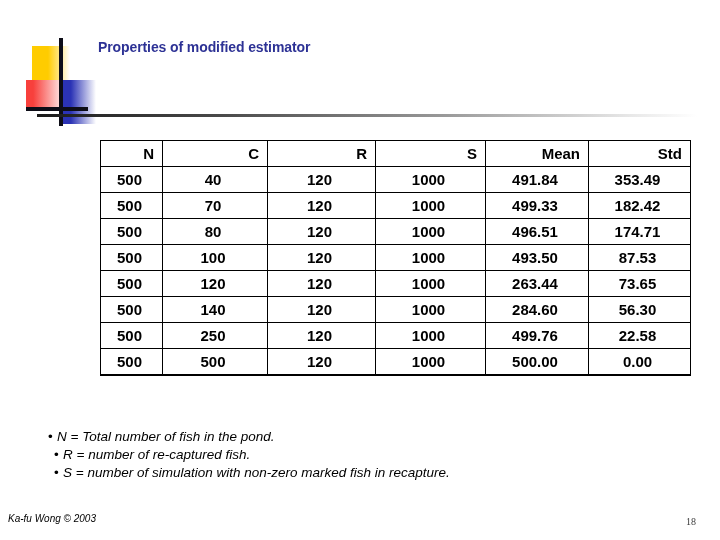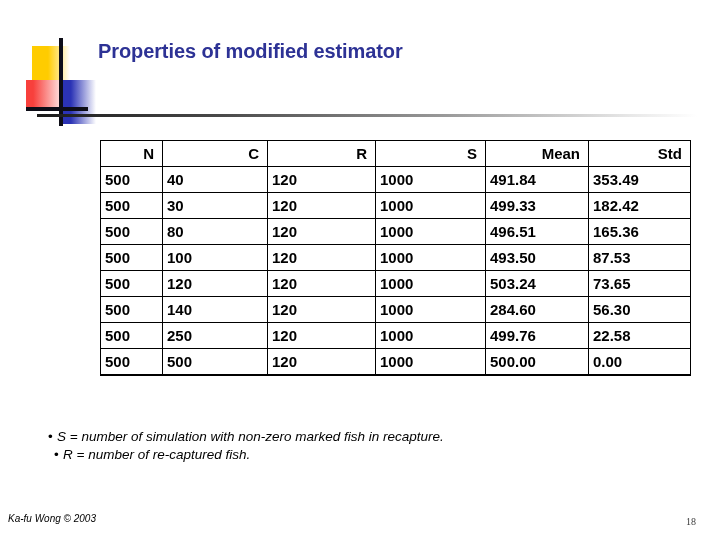--- a/index.html
+++ b/index.html
@@ -69,21 +69,21 @@
     height: 4px;
     background: #0d0d17;
   }
 
   #title-text {
     position: absolute;
     left: 98px;
     top: 38px;
     width: 600px;
     color: #2D3295;
-    font-size: 20px;
+    font-size: 14px;
     font-weight: bold;
     line-height: 1.34;
     letter-spacing: -0.1px;
   }
   #title-text .tline {
     display: block;
     white-space: nowrap;
   }
 
   #title-rule {
@@ -107,21 +107,21 @@
     width: 590px;
     table-layout: fixed;
   }
   table.grid th,
   table.grid td {
     border: 1px solid #000000;
     font-family: "Liberation Sans", sans-serif;
     font-size: 15px;
     font-weight: bold;
     color: #000000;
-    text-align: left;
+    text-align: center;
     padding: 4px 8px 4px 4px;
     height: 23px;
     box-sizing: border-box;
     background: #ffffff;
   }
   table.grid th {
     text-align: right;
   }
   table.grid tr:last-child td {
     border-bottom: 2px solid #000000;
@@ -223,48 +223,48 @@
         <tr>
           <td>500</td>
           <td>40</td>
           <td>120</td>
           <td>1000</td>
           <td>491.84</td>
           <td>353.49</td>
         </tr>
         <tr>
           <td>500</td>
-          <td>30</td>
+          <td>70</td>
           <td>120</td>
           <td>1000</td>
           <td>499.33</td>
           <td>182.42</td>
         </tr>
         <tr>
           <td>500</td>
           <td>80</td>
           <td>120</td>
           <td>1000</td>
           <td>496.51</td>
-          <td>165.36</td>
+          <td>174.71</td>
         </tr>
         <tr>
           <td>500</td>
           <td>100</td>
           <td>120</td>
           <td>1000</td>
           <td>493.50</td>
           <td>87.53</td>
         </tr>
         <tr>
           <td>500</td>
           <td>120</td>
           <td>120</td>
           <td>1000</td>
-          <td>503.24</td>
+          <td>263.44</td>
           <td>73.65</td>
         </tr>
         <tr>
           <td>500</td>
           <td>140</td>
           <td>120</td>
           <td>1000</td>
           <td>284.60</td>
           <td>56.30</td>
         </tr>
@@ -282,18 +282,19 @@
           <td>120</td>
           <td>1000</td>
           <td>500.00</td>
           <td>0.00</td>
         </tr>
       </tbody>
   </table>
 </div>
 
 <div id="legend">
+    <span class="bullet-row"><span class="dot">•</span><span>N = Total number of fish in the pond.</span></span>
+    <span class="bullet-row"><span class="dot">•</span><span>R = number of re-captured fish.</span></span>
     <span class="bullet-row"><span class="dot">•</span><span>S = number of simulation with non-zero marked fish in recapture.</span></span>
-    <span class="bullet-row"><span class="dot">•</span><span>R = number of re-captured fish.</span></span>
   </div>
 
 <div id="footer-copyright">Ka-fu Wong © 2003</div>
 <div id="footer-pagenum">18</div>
 
 </body></html>

